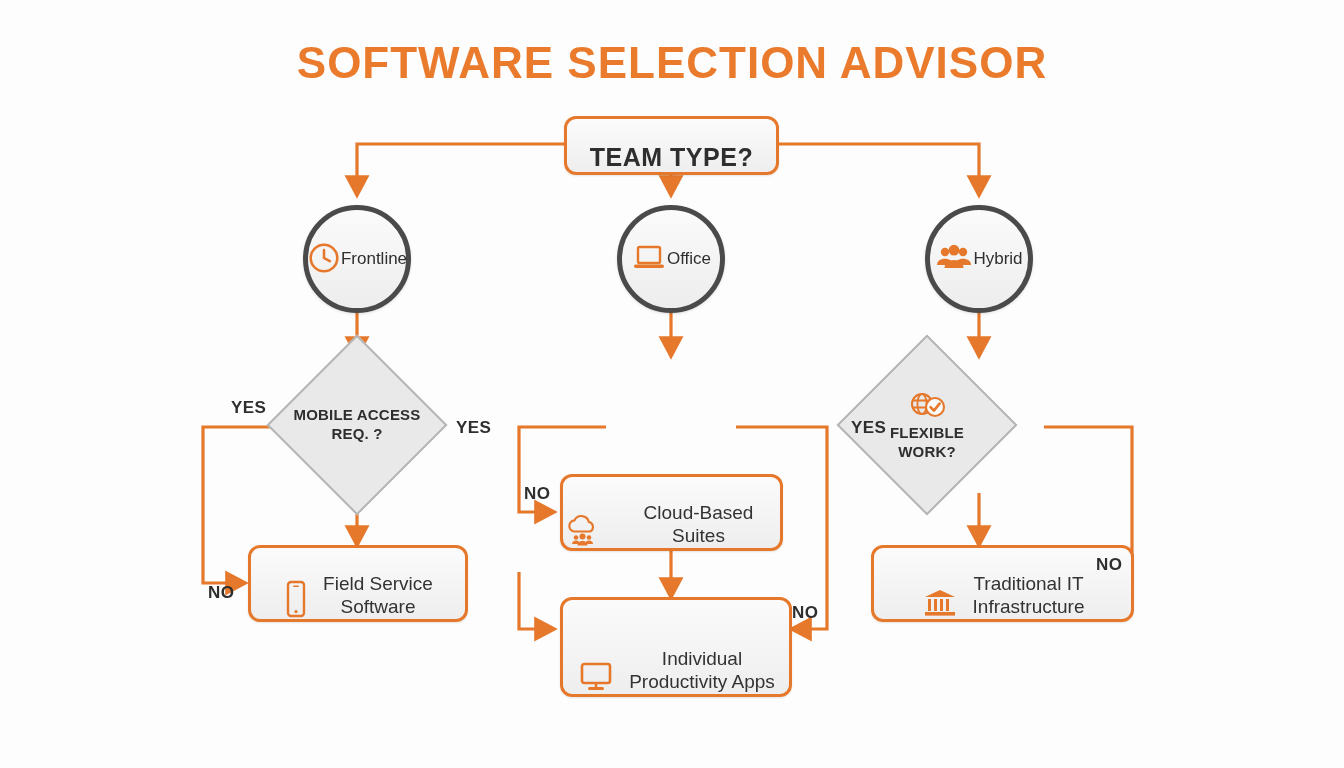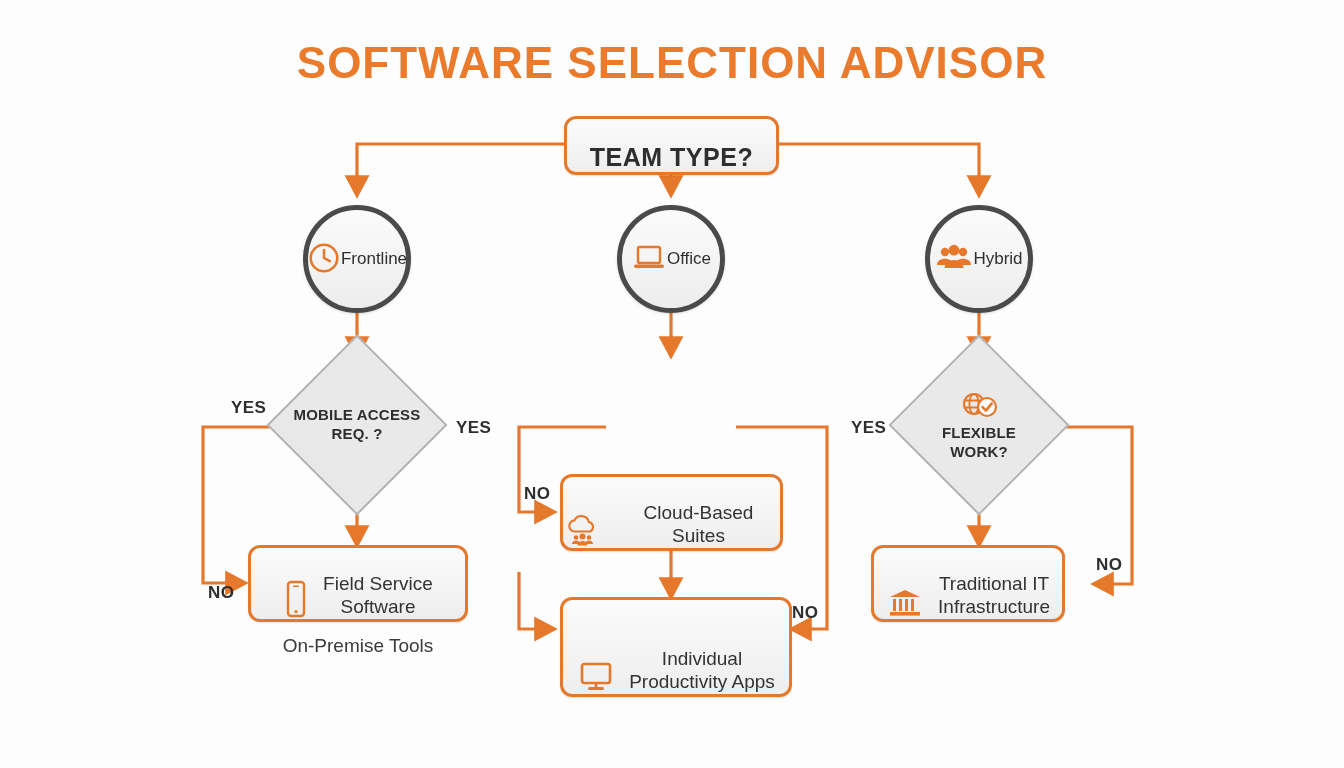--- a/index.html
+++ b/index.html
@@ -232,21 +232,21 @@
     <div class="dshape"></div>
     <div class="dinner">
       <div class="label">
         <span>MOBILE ACCESS</span><br>
         <span>REQ. ?</span>
       </div>
     </div>
   </div>
 
 
-  <div class="dnode" style="left:889px; top:335px; width:180px; height:180px;">
+  <div class="dnode" style="left:837px; top:335px; width:180px; height:180px;">
     <div class="dshape"></div>
     <div class="dinner">
       <span class="ico">
         <svg width="40" height="32" viewBox="0 0 40 32">
           <circle cx="15" cy="15" r="10" fill="none" stroke="#e5782b" stroke-width="2.1"></circle>
           <ellipse cx="15" cy="15" rx="4.6" ry="10" fill="none" stroke="#e5782b" stroke-width="1.8"></ellipse>
           <path d="M5.3 11.5h19.4M5.3 18.5h19.4" stroke="#e5782b" stroke-width="1.8"></path>
           <circle cx="28" cy="18" r="9" fill="#fafafa" stroke="#e5782b" stroke-width="2.1"></circle>
           <path d="M23.6 18.2 L26.9 21.6 L32.6 14.6" fill="none" stroke="#e5782b" stroke-width="2.6" stroke-linecap="round" stroke-linejoin="round"></path>
         </svg>
@@ -264,21 +264,20 @@
         <rect x="5" y="3" width="16" height="34" rx="3" fill="none" stroke="#e5782b" stroke-width="2.4"></rect>
         <rect x="10" y="6.4" width="6" height="1.6" rx="0.8" fill="#e5782b"></rect>
         <circle cx="13" cy="32.6" r="1.6" fill="#e5782b"></circle>
       </svg>
     </span>
     <div class="label">
       <span>Field Service</span><br>
       <span>Software</span>
     </div>
   </div>
-  <div class="caption" style="left:248px; top:635px; width:220px;">On-Premise Tools</div>
 
   <div class="rnode" style="left:560px; top:474px; width:223px; height:77px;">
     <span class="ico">
       <svg width="40" height="34" viewBox="0 0 40 34">
         <path d="M11 17.5a5.6 5.6 0 0 1 .5-11.1 7.6 7.6 0 0 1 14.3 1.6 5 5 0 0 1 1.2 9.5z" fill="none" stroke="#e5782b" stroke-width="2.2" stroke-linejoin="round"></path>
         <circle cx="13" cy="23.5" r="2.3" fill="#e5782b"></circle>
         <circle cx="26" cy="23.5" r="2.3" fill="#e5782b"></circle>
         <circle cx="19.5" cy="22.6" r="3" fill="#e5782b"></circle>
         <path d="M9 30c0-2.3 1.8-3.6 4-3.6s4 1.3 4 3.6z" fill="#e5782b"></path>
         <path d="M22 30c0-2.3 1.8-3.6 4-3.6s4 1.3 4 3.6z" fill="#e5782b"></path>
@@ -297,21 +296,21 @@
         <path d="M19 23 L19 27" stroke="#e5782b" stroke-width="2.6"></path>
         <rect x="11" y="27" width="16" height="3" rx="1.5" fill="#e5782b"></rect>
       </svg>
     </span>
     <div class="label">
       <span>Individual</span><br>
       <span>Productivity Apps</span>
     </div>
   </div>
 
-  <div class="rnode" style="left:871px; top:545px; width:194px; height:77px;">
+  <div class="rnode" style="left:871px; top:545px; width:263px; height:77px;">
     <span class="ico">
       <svg width="38" height="32" viewBox="0 0 38 32">
         <path d="M4 10 L19 3 L34 10 Z" fill="#e5782b"></path>
         <rect x="7" y="12" width="3" height="12" fill="#e5782b"></rect>
         <rect x="13" y="12" width="3" height="12" fill="#e5782b"></rect>
         <rect x="19" y="12" width="3" height="12" fill="#e5782b"></rect>
         <rect x="25" y="12" width="3" height="12" fill="#e5782b"></rect>
         <rect x="4" y="25" width="30" height="3.6" fill="#e5782b"></rect>
       </svg>
     </span>

